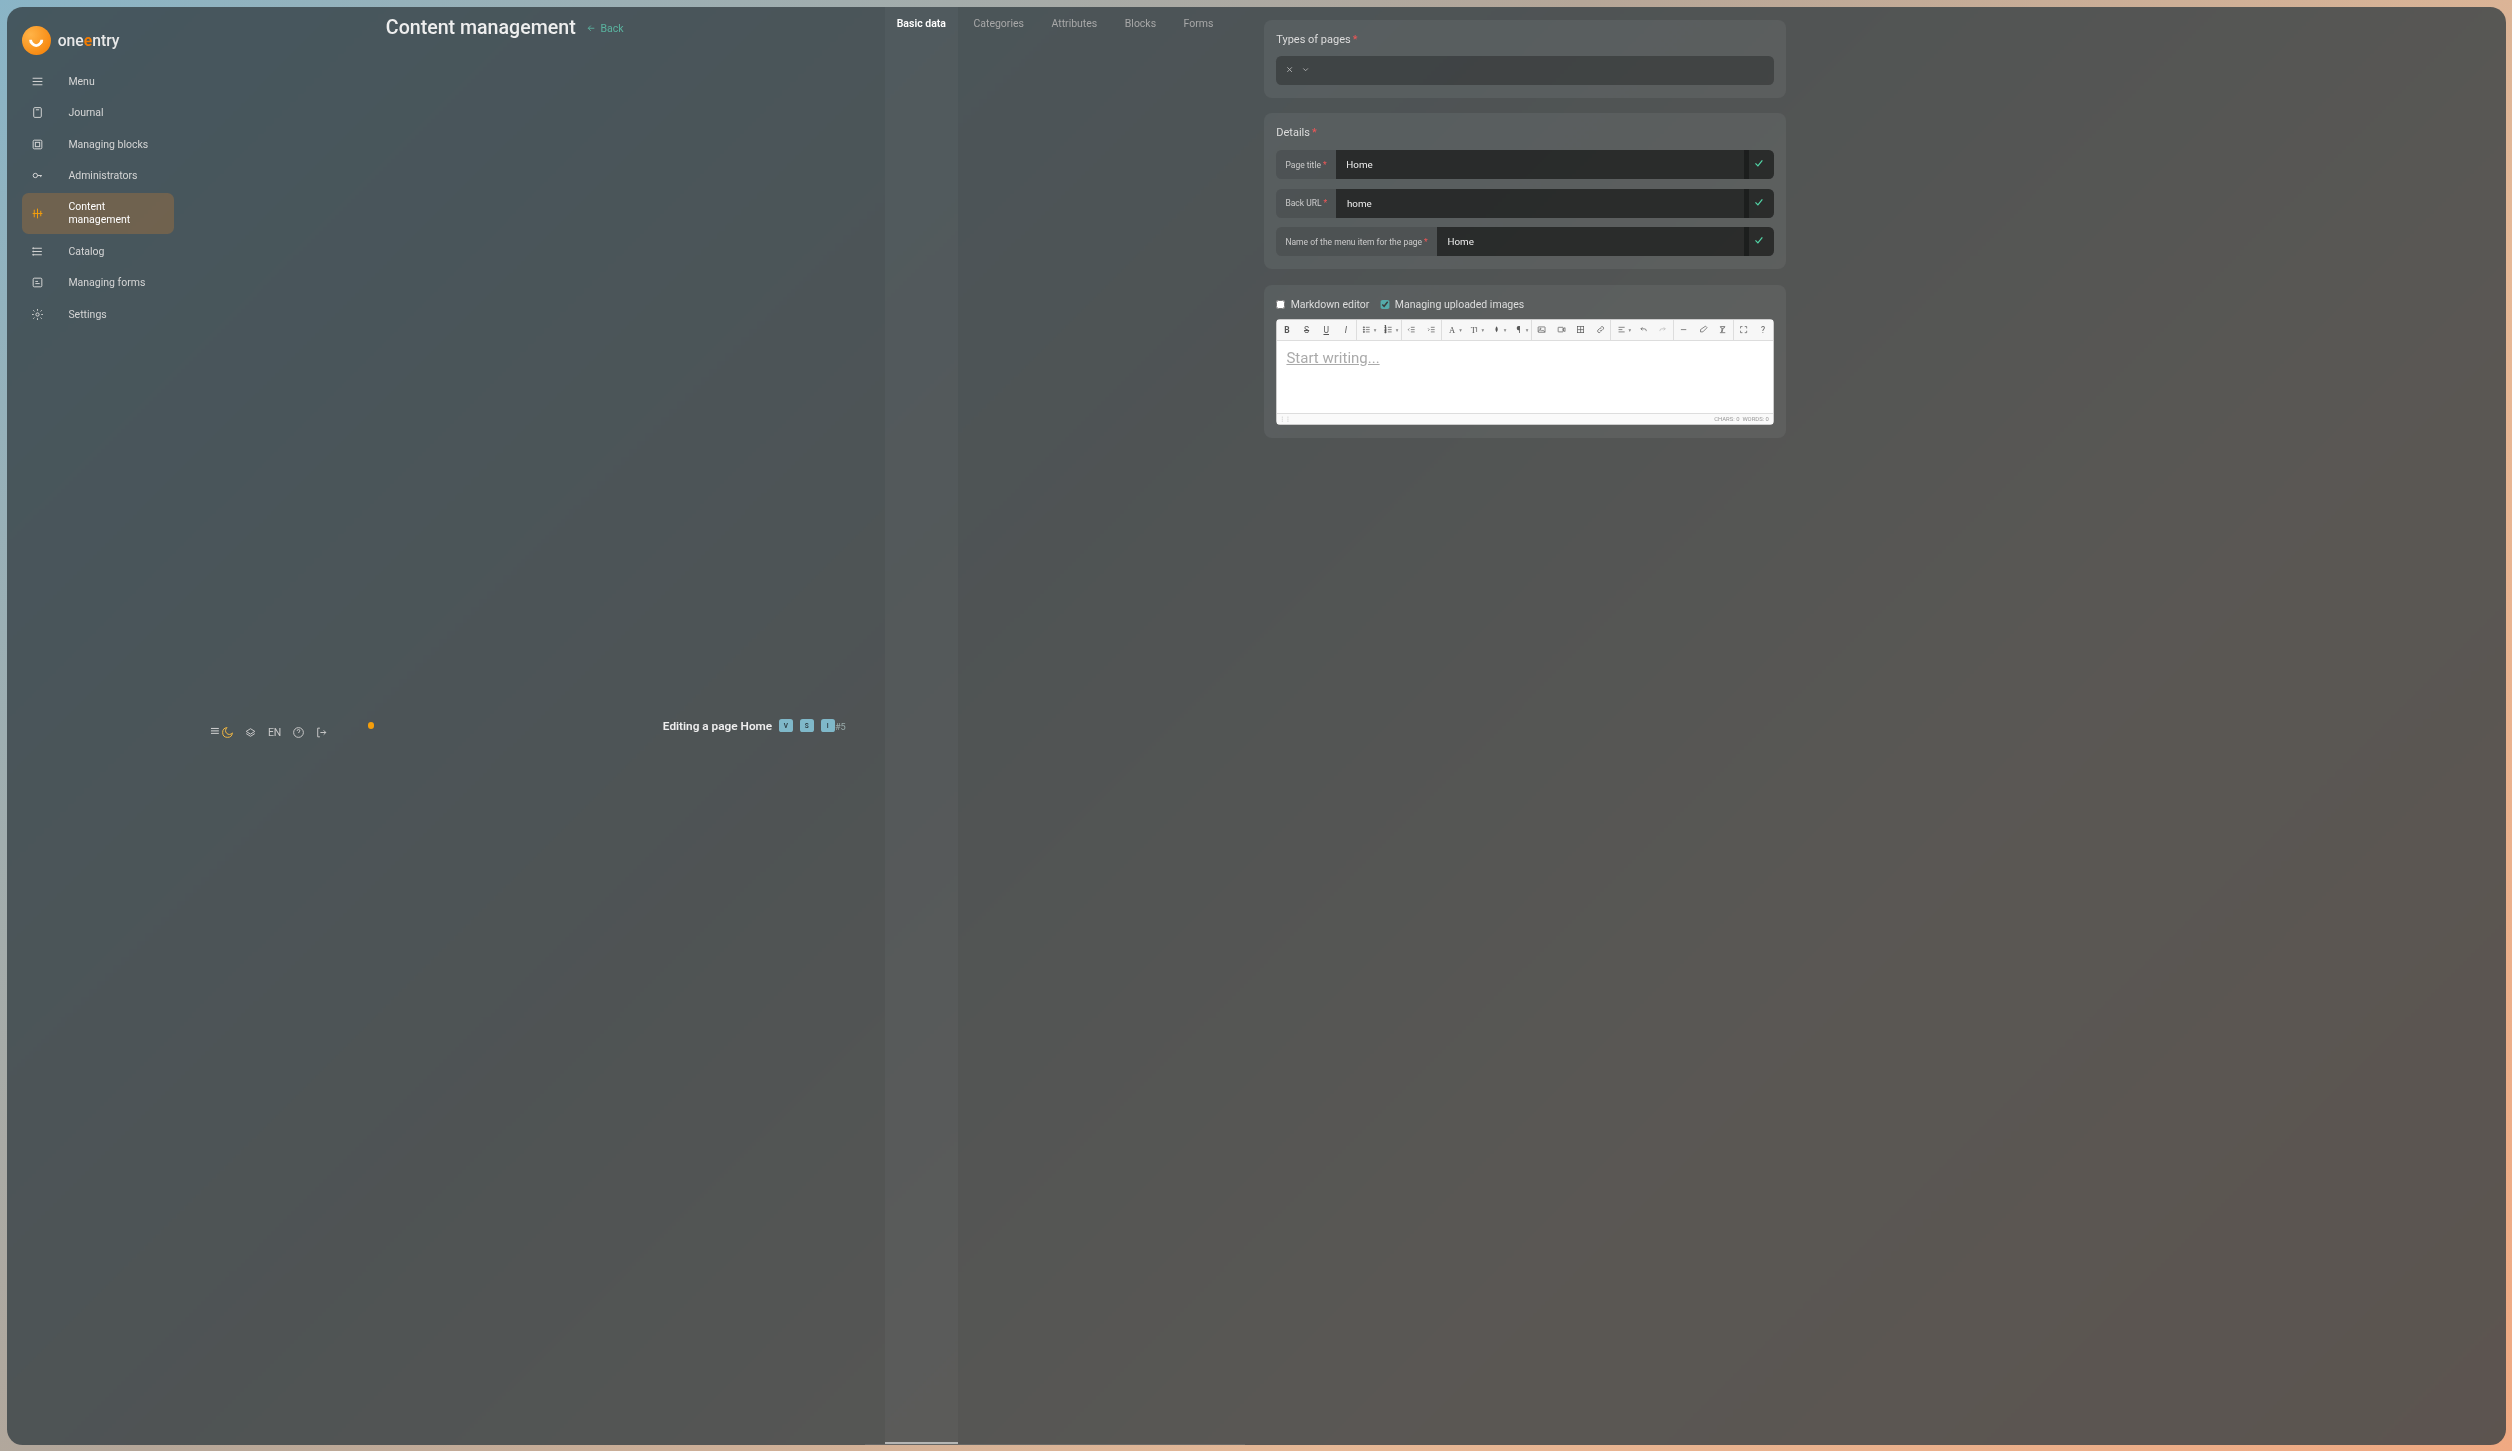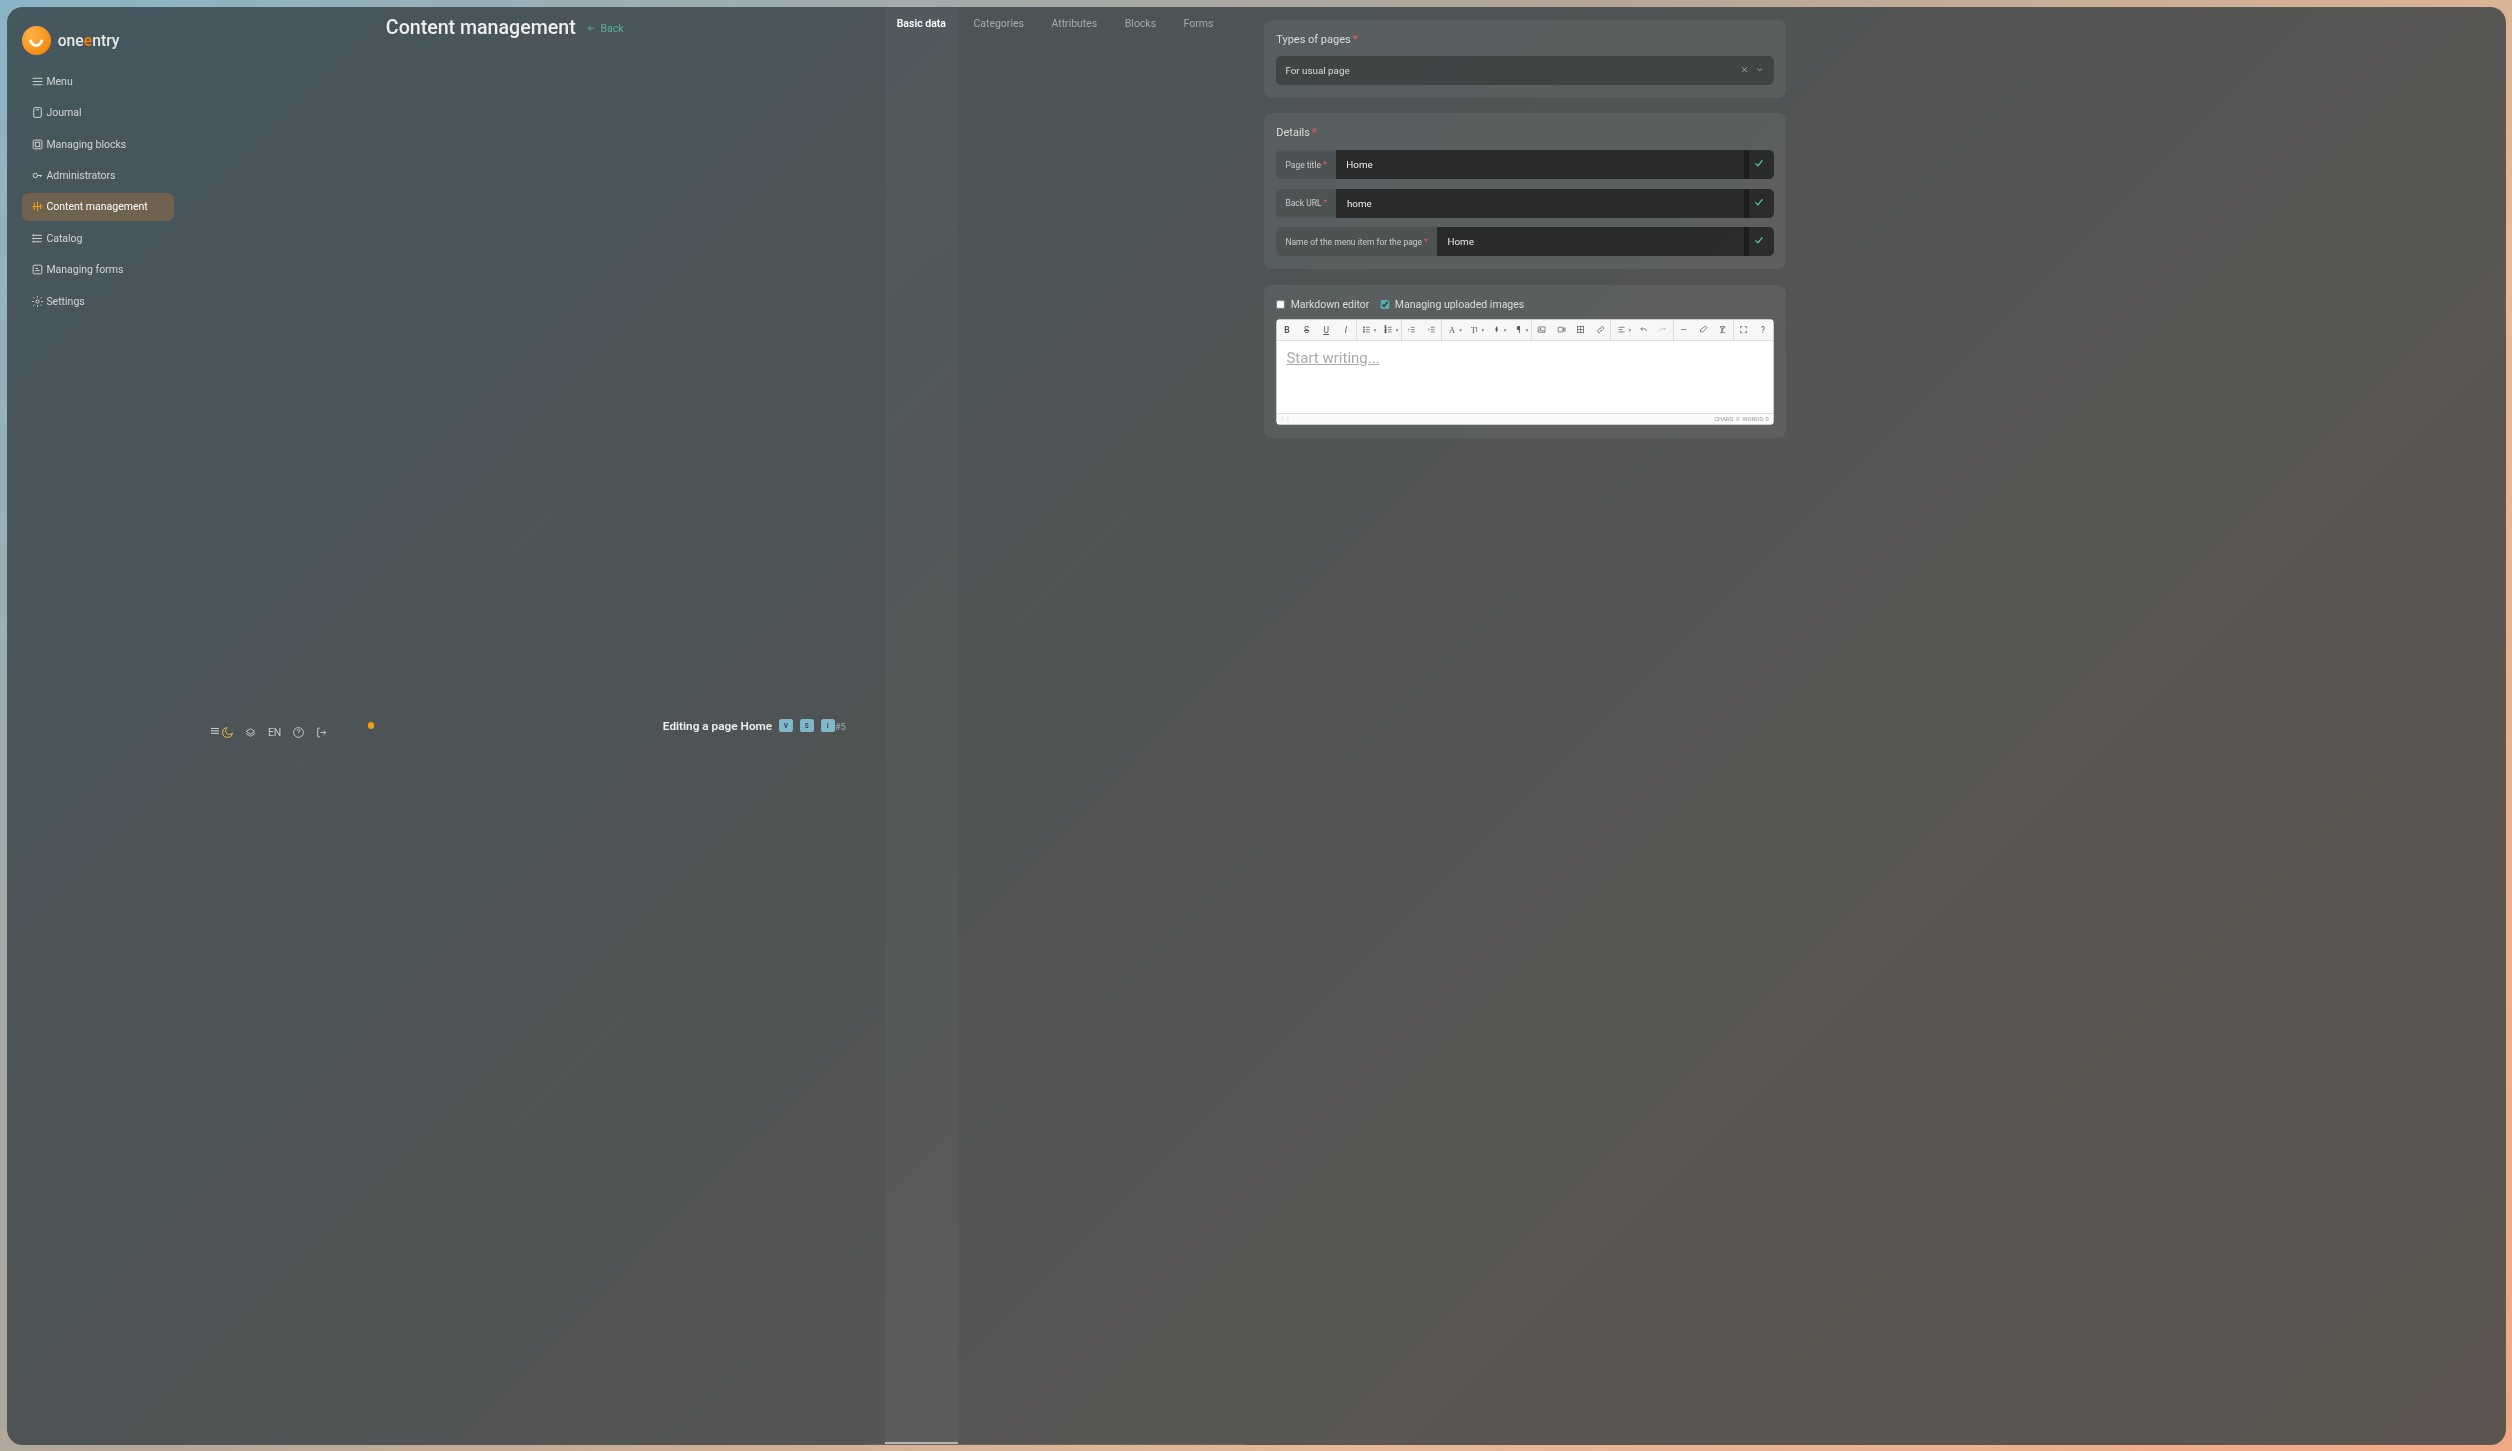--- a/index.html
+++ b/index.html
@@ -34,21 +34,21 @@
 }
 .logo-circle {
   width: 29px; height: 29px; border-radius: 50%;
   background: radial-gradient(circle at 30% 30%, #ffb347, #f57c00);
   display: flex; align-items: center; justify-content: center;
 }
 .logo-inner { width: 14.4px; height: 14.4px; border-radius: 50%; background: transparent; border: 3.3px solid #fff; border-left-color: transparent; border-top-color: transparent; transform: rotate(45deg); }
 .logo-text { font-size: 15.7px; font-weight: 500; color: #e8e8e8; }
 .logo-text .accent { color: #f57c00; font-weight: 600; }
 .nav-item {
-  display: flex; align-items: center; gap: 2px;
+  display: flex; align-items: center; gap: 24px;
   padding: 7.9px 9.2px; margin-bottom: 2.6px;
   border-radius: 6.5px; cursor: pointer;
   color: #d5d5d5; font-size: 10.5px;
 }
 .nav-item.active { background: rgba(255,140,30,0.22); color: #fff; }
 .nav-item.active .nav-icon svg { stroke: #f59e0b; fill: none; }
 .nav-icon { width: 13px; height: 13px; display: flex; align-items: center; justify-content: center; }
 .nav-icon svg { width: 13px; height: 13px; stroke: #d5d5d5; stroke-width: 1.8; fill: none; }
 
 .main {
@@ -281,21 +281,20 @@
       <div class="tab">Forms</div>
     </div>
 
     <div class="content">
 
       <div class="panel">
         <div class="panel-title">
           <span>Types of pages</span><span class="req">*</span>
         </div>
         <div class="select-row">
-          <span class="select-text">For usual page</span>
           <span class="select-x"><svg viewBox="0 0 24 24">
                 <line x1="6" y1="6" x2="18" y2="18"></line>
                 <line x1="6" y1="18" x2="18" y2="6"></line>
               </svg></span>
           <span class="select-chev"><svg viewBox="0 0 24 24">
                 <polyline points="6 9 12 15 18 9"></polyline>
               </svg></span>
         </div>
       </div>
 

